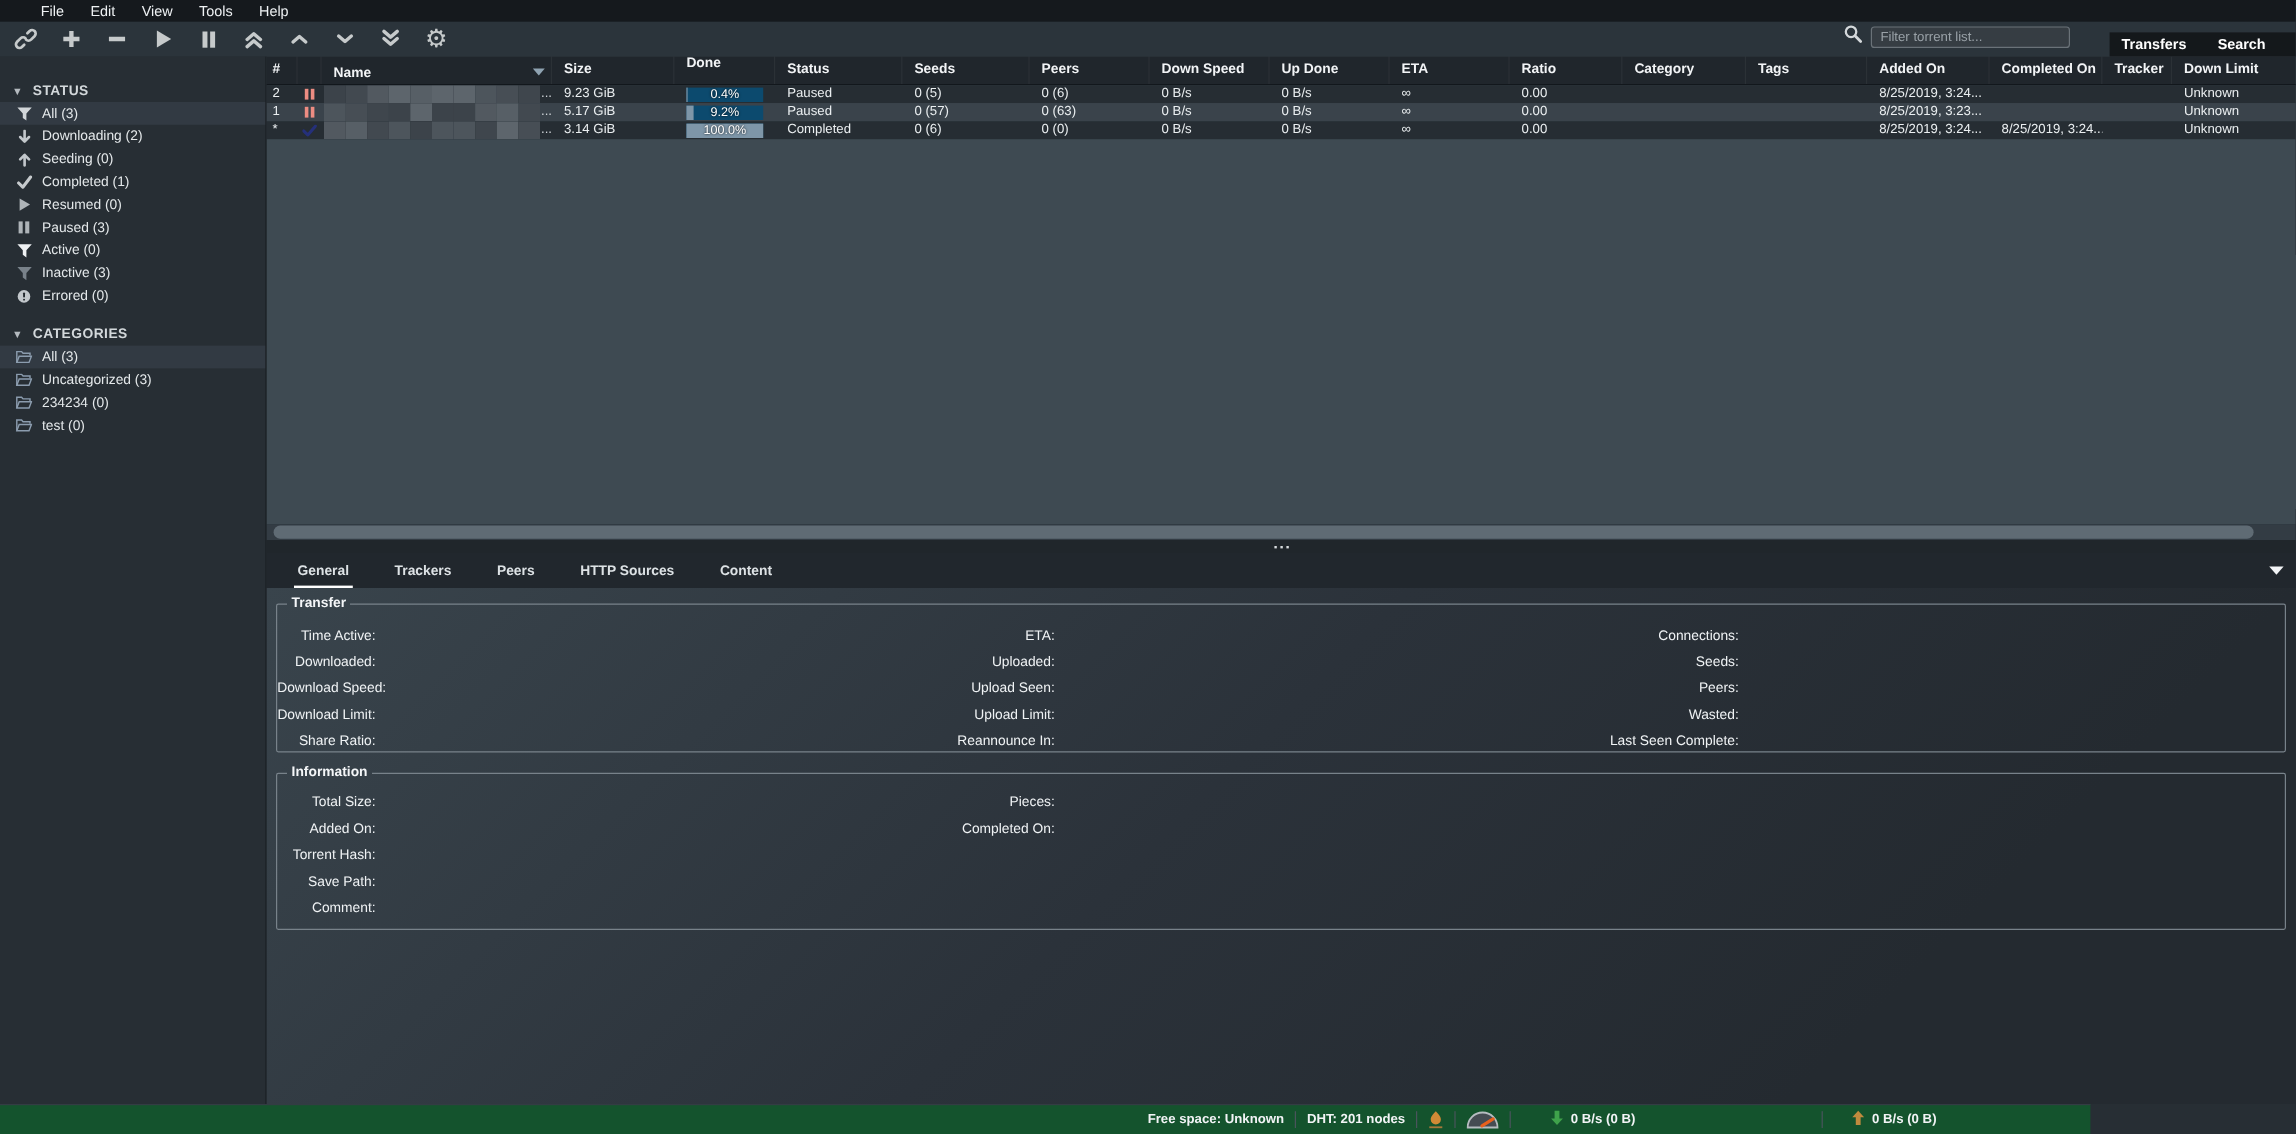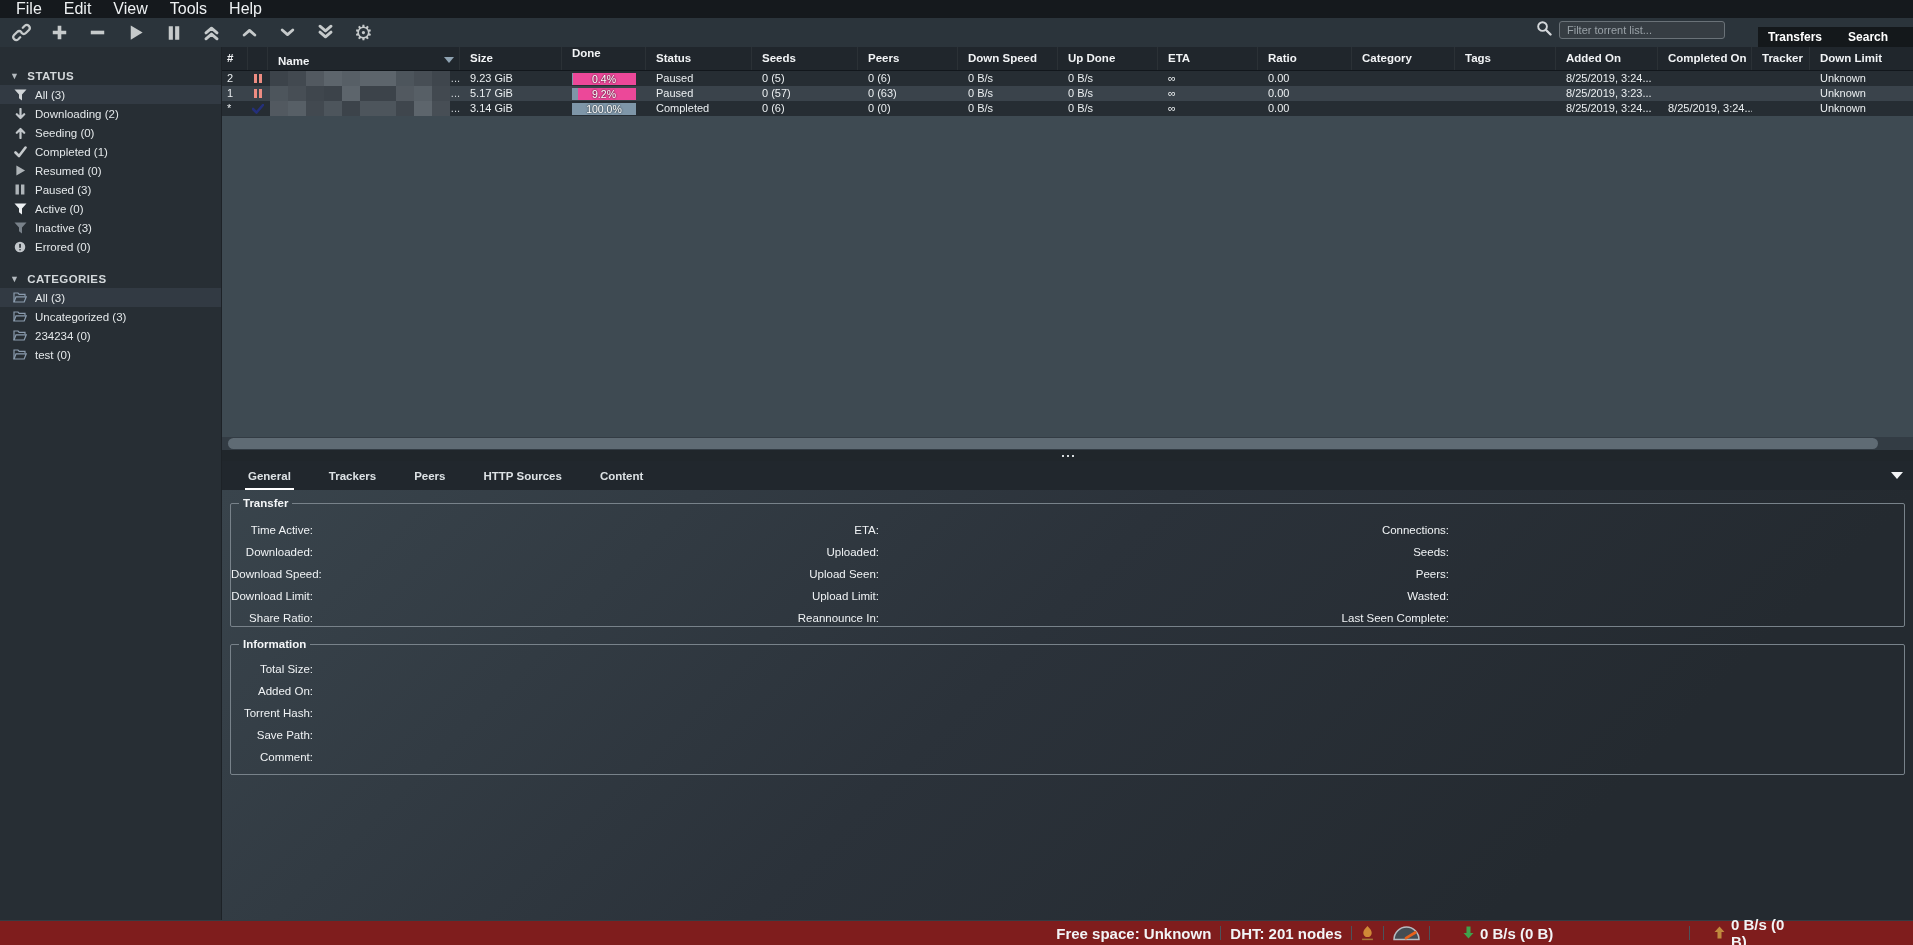--- a/index.html
+++ b/index.html
@@ -1,20 +1,20 @@
 <!DOCTYPE html>
 <html><head>
 <meta charset="utf-8">
 <style>
   * { box-sizing: border-box; margin: 0; padding: 0; }
   html,body { width:1913px; height:945px; overflow:hidden; }
   body { font-family:"Liberation Sans", sans-serif; background:#272e34; color:#e9edef; user-select:none; }
 
   
-  .menubar { position:absolute; left:0; top:0; width:1913px; height:18px; background:#15191d; display:flex; align-items:center; padding-left:5px; font-size:16px; color:#eef1f3; z-index:30; }
+  .menubar { position:absolute; left:0; top:0; width:1913px; height:18px; background:#15191d; display:flex; align-items:center; padding-left:23px; font-size:12px; color:#eef1f3; z-index:30; }
   .menu-item { padding:1px 11px 2px; cursor:default; }
 
   
   .toolbar { position:absolute; left:0; top:18px; width:1913px; height:29px; background:#2b343b; display:flex; align-items:center; padding-left:10px; gap:15px; z-index:20; }
   .tbtn { width:23px; height:23px; display:flex; align-items:center; justify-content:center; }
   .tbtn svg { display:block; }
   .gear-glyph { font-size:21px; line-height:21px; color:#c6cacb; }
 
   .search-wrap { position:absolute; left:1536px; top:20px; display:flex; align-items:center; gap:7px; z-index:25; }
   .filter-input { width:166px; height:18px; background:#363d43; border:1px solid #6a7278; border-radius:3px; color:#dfe3e6; font-size:11px; padding:0 7px; font-family:"Liberation Sans", sans-serif; outline:none; }
@@ -51,21 +51,21 @@
   .c-ratio{width:94px;} .c-cat{width:103px;} .c-tags{width:101px;} .c-added{width:102px;}
   .c-compl{width:94px;} .c-track{width:58px;} .c-dlimit{width:103px;}
 
   .pause-glyph { display:flex; gap:2px; }
   .pause-glyph span { width:3px; height:9px; background:#ed8c82; display:block; }
 
   .blur-mosaic { display:flex; width:188px; height:15px; overflow:hidden; }
   .blur-mosaic span { flex:1; }
   .name-suffix { color:#cfd4d8; margin-left:1px; }
 
-  .pbar { margin-left:10px; margin-top:1.5px; width:64px; height:12px; background:#ec4899; position:relative; }
+  .pbar { margin-left:10px; margin-top:1.5px; width:64px; height:12px; background:#0c4a6e; position:relative; }
   .pfill { position:absolute; left:0; top:0; bottom:0; background:#7e96a8; }
   .ptext { position:absolute; inset:0; text-align:center; font-size:10.5px; line-height:12px; color:#fff; text-shadow:0 0 2px #000; }
 
   
   .hscroll { position:absolute; left:222px; top:437px; width:1691px; height:13px; background:#333c44; z-index:6; }
   .hthumb { position:absolute; left:6px; top:1px; width:1650px; height:11px; background:#5f6b74; border-radius:6px; }
   .splitter { position:absolute; left:222px; top:450px; width:1691px; height:11px; background:#20262b; display:flex; align-items:center; justify-content:center; gap:3px; z-index:6; }
   .splitter i { width:2px; height:2px; background:#d7dbde; display:block; }
 
   
@@ -78,21 +78,21 @@
   .dpane { position:absolute; left:222px; top:490px; width:1691px; height:430px; background:linear-gradient(135deg,#39444c 0%, #2b323a 45%, #242a30 80%, #242a30 100%); z-index:5; }
   fieldset { border:1px solid #78828a; border-radius:2px; margin:0 8px; padding:10px 0 0 0; }
   .fs-transfer { margin-top:7px; height:130px; }
   .fs-info { margin-top:11px; height:137px; padding-top:8px; }
   legend { font-size:11.5px; font-weight:bold; color:#f4f6f8; padding:0 4px; margin-left:8px; }
   .lbl-grid { display:grid; grid-template-columns:82px 238px 328px 240px 330px 1fr; font-size:11.5px; color:#f0f3f5; }
   .lbl-col { text-align:right; }
   .lbl-col div { height:22px; line-height:22px; white-space:nowrap; }
 
   
-  .statusbar { position:absolute; left:0; top:920px; width:1913px; height:25px; background:#7f1d1d; border-top:1px solid #333c43; display:flex; align-items:center; justify-content:flex-end; padding-right:118px; font-size:15px; font-weight:bold; color:#f2f4f6; z-index:30; }
+  .statusbar { position:absolute; left:0; top:920px; width:1742px; height:25px; background:#14532d; border-top:1px solid #333c43; display:flex; align-items:center; justify-content:flex-end; padding-right:118px; font-size:11px; font-weight:bold; color:#f2f4f6; z-index:30; }
   .sb-sep { width:1px; height:14px; background:#4a545c; margin:0 9px; }
   .sb-item { display:flex; align-items:center; gap:6px; }
   .sb-down { width:241px; padding-left:24px; justify-content:flex-start; }
   .sb-up { width:96px; padding-left:15px; justify-content:flex-start; }
 </style>
 </head>
 <body>
 
 <div class="menubar">
   <div class="menu-item">File</div>
@@ -527,20 +527,24 @@
     <legend>Information</legend>
     <div class="lbl-grid">
       <div class="lbl-col">
         <div>Total Size:</div>
         <div>Added On:</div>
         <div>Torrent Hash:</div>
         <div>Save Path:</div>
         <div>Comment:</div>
       </div>
       <div></div>
+      <div class="lbl-col">
+        <div>Pieces:</div>
+        <div>Completed On:</div>
+      </div>
       <div></div>
       <div></div>
     </div>
   </fieldset>
 </div>
 
 <div class="statusbar">
   <span class="sb-item">Free space: Unknown</span>
   <span class="sb-sep"></span>
   <span class="sb-item">DHT: 201 nodes</span>

